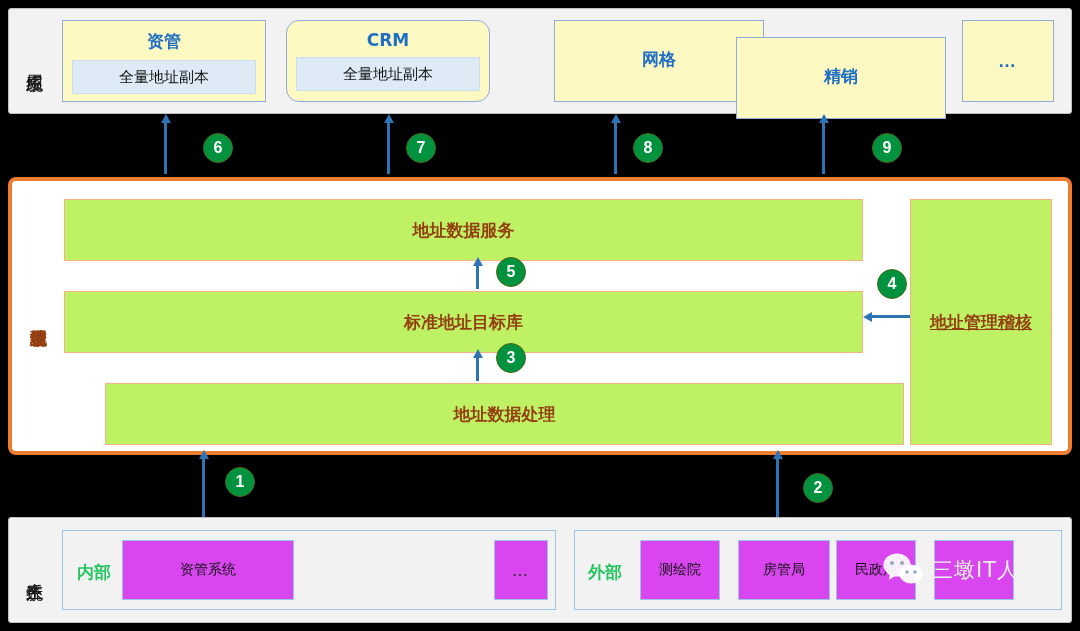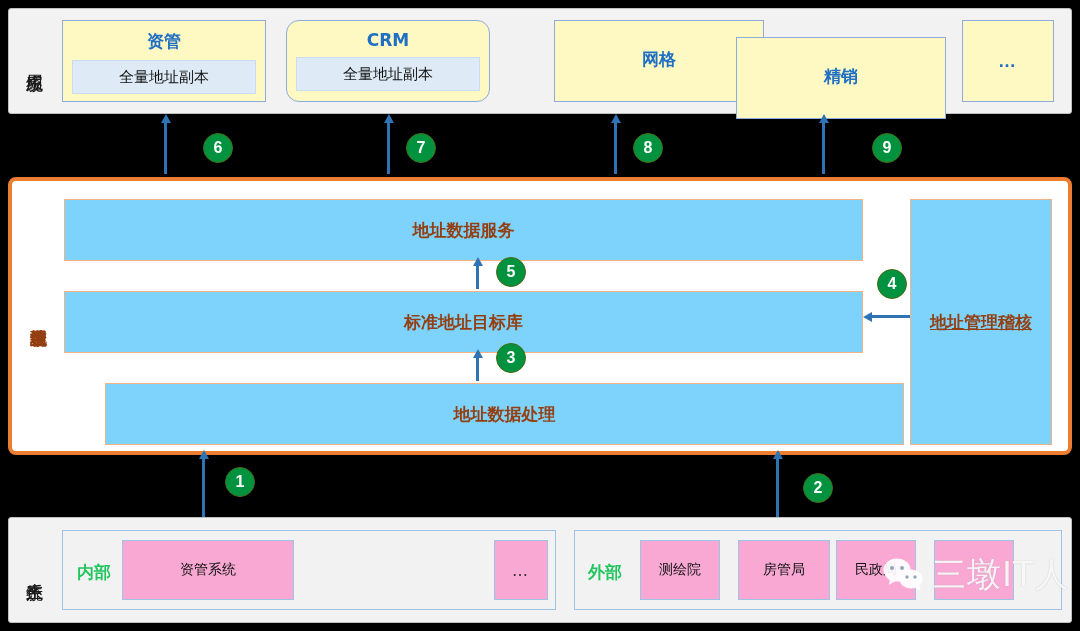--- a/index.html
+++ b/index.html
@@ -92,21 +92,21 @@
   
   #mdm-panel {
     position: absolute;
     background: #FFFFFF;
     border: 4px solid #ED7D31;
     border-radius: 8px;
     box-sizing: border-box;
   }
   .mdmbox {
     position: absolute;
-    background: #7dd3fc;
+    background: #bef264;
     border: 1px solid #F4B183;
     box-sizing: border-box;
     display: flex;
     align-items: center;
     justify-content: center;
     font-size: 17px;
     font-weight: 700;
     color: #943F12;
     font-family: "DejaVu Sans", "Liberation Sans", sans-serif;
     text-align: center;
@@ -126,21 +126,21 @@
   }
   .grouplabel {
     position: absolute;
     font-size: 17px;
     font-weight: 700;
     color: #22c55e;
     font-family: "DejaVu Sans", "Liberation Sans", sans-serif;
   }
   .srcbox {
     position: absolute;
-    background: #f9a8d4;
+    background: #d946ef;
     border: 1px solid #9DC3E6;
     box-sizing: border-box;
     display: flex;
     align-items: center;
     justify-content: center;
     font-size: 14px;
     color: #111111;
     font-family: "DejaVu Sans", "Liberation Sans", sans-serif;
   }
   .srcbox.dots {
@@ -203,21 +203,21 @@
 
   
   #watermark {
     position: absolute;
     display: flex;
     align-items: center;
     gap: 6px;
     pointer-events: none;
   }
   #watermark .wm-text {
-    font-size: 34px;
+    font-size: 21px;
     color: rgba(255,255,255,0.88);
     font-family: "DejaVu Sans", "Liberation Sans", sans-serif;
     letter-spacing: 1px;
     text-shadow: 0 0 1px rgba(120,120,120,0.5);
   }
 </style>
 </head>
 <body>
 
 <div id="canvas">

